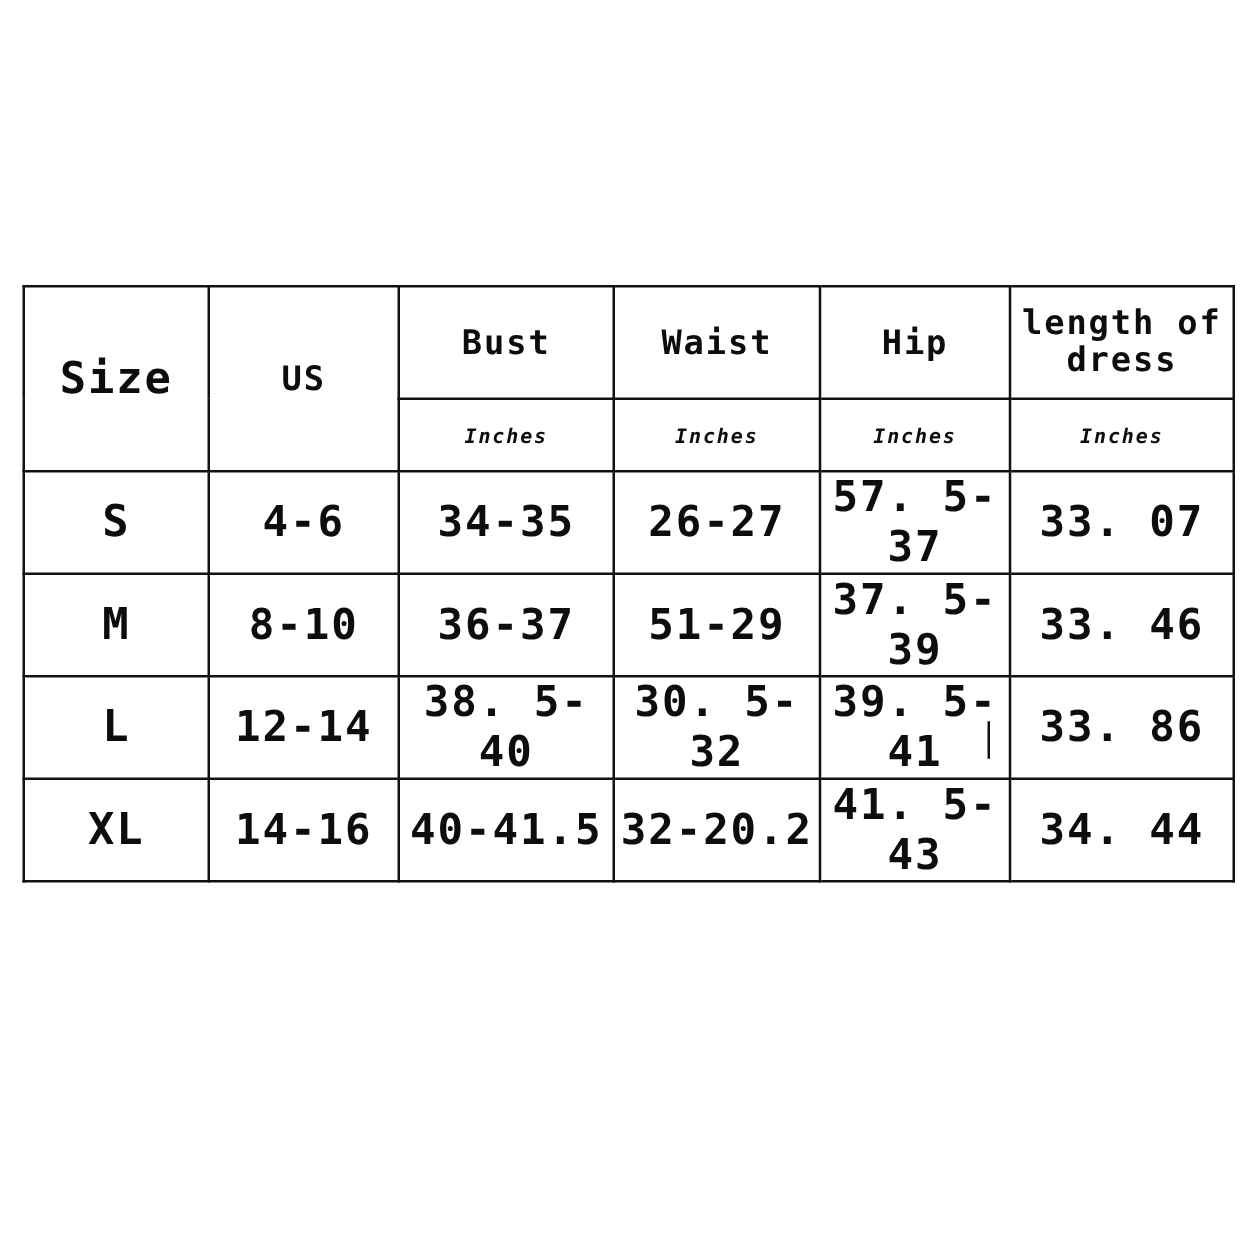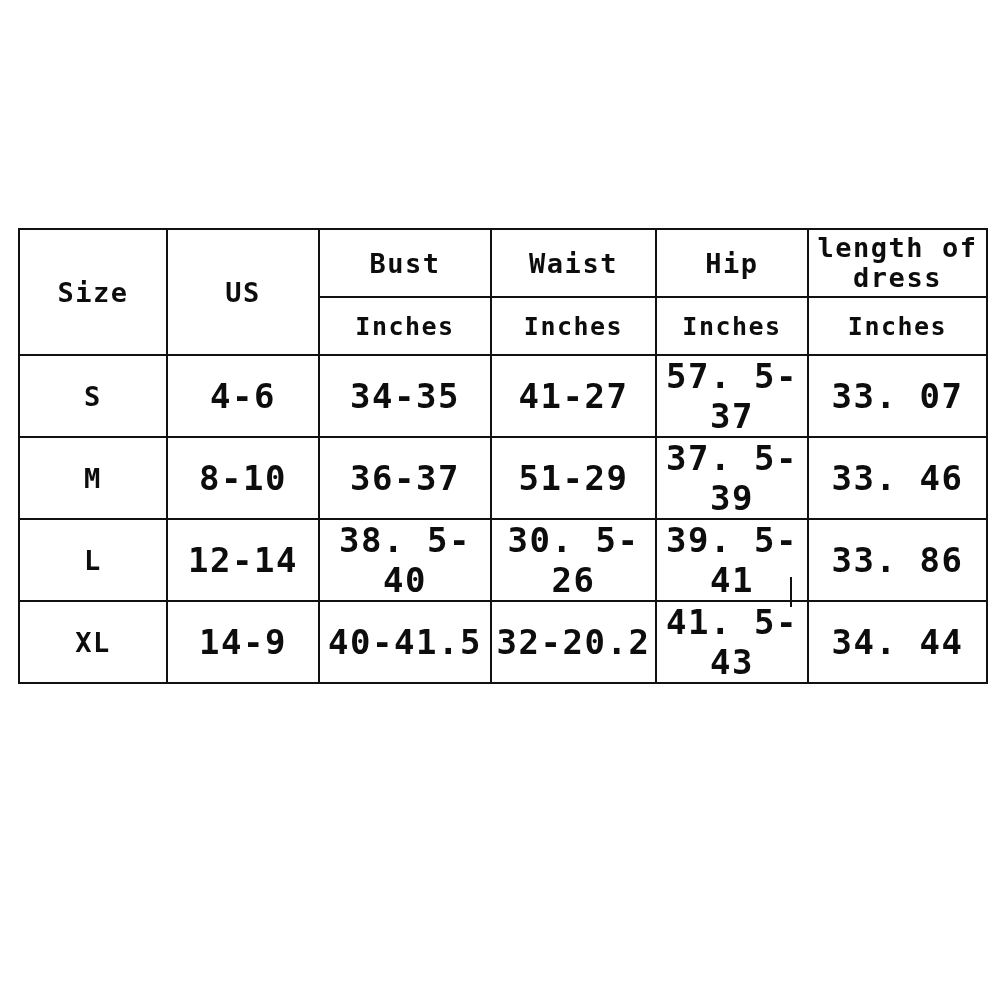--- a/index.html
+++ b/index.html
@@ -51,35 +51,36 @@
   col.c-waist  { width: 165px; }
   col.c-hip    { width: 152px; }
   col.c-length { width: 179px; }
 
   .hdr-top td {
     height: 66px;
     font-size: 27px;
   }
   .hdr-unit td {
     height: 56px;
-    font-size: 25px;
+    font-size: 16px;
+    font-style: italic;
   }
   .hdr-span {
     font-size: 27px;
     line-height: 1.12;
   }
   .hdr-span.small-pad {
-    padding: 0 4px;
+    padding: 11px 4px;
   }
   tbody tr td {
     height: 55px;
     font-size: 34px;
   }
   td.size-label {
-    font-size: 27px;
+    font-size: 35px;
     letter-spacing: 2px;
   }
   
   .stub {
     position: absolute;
     left: 790px;
     top: 577px;
     width: 2px;
     height: 30px;
     background: #111111;
@@ -114,43 +115,43 @@
           <td>Inches</td>
           <td>Inches</td>
           <td>Inches</td>
         </tr>
       </thead>
       <tbody>
         <tr>
           <td class="size-label">S</td>
           <td>4-6</td>
           <td>34-35</td>
-          <td>41-27</td>
+          <td>26-27</td>
           <td>57. 5-37</td>
           <td>33. 07</td>
         </tr>
         <tr>
           <td class="size-label">M</td>
           <td>8-10</td>
           <td>36-37</td>
           <td>51-29</td>
           <td>37. 5-39</td>
           <td>33. 46</td>
         </tr>
         <tr>
           <td class="size-label">L</td>
           <td>12-14</td>
           <td>38. 5-40</td>
-          <td>30. 5-26</td>
+          <td>30. 5-32</td>
           <td>39. 5-41</td>
           <td>33. 86</td>
         </tr>
         <tr>
           <td class="size-label">XL</td>
-          <td>14-9</td>
+          <td>14-16</td>
           <td>40-41.5</td>
           <td>32-20.2</td>
           <td>41. 5-43</td>
           <td>34. 44</td>
         </tr>
       </tbody>
     </table>
   </div>
 
   <div class="stub"></div>

